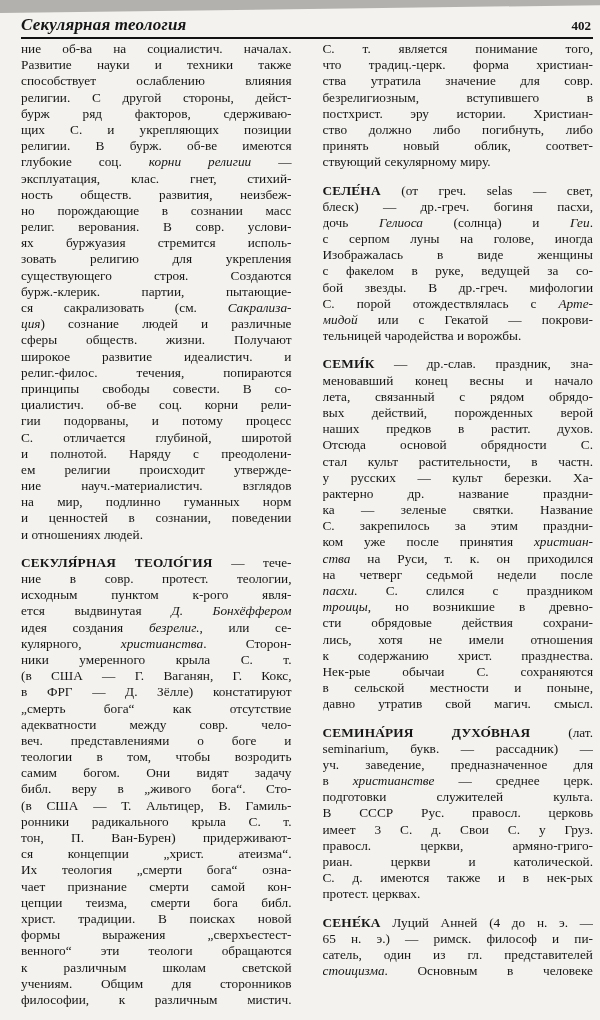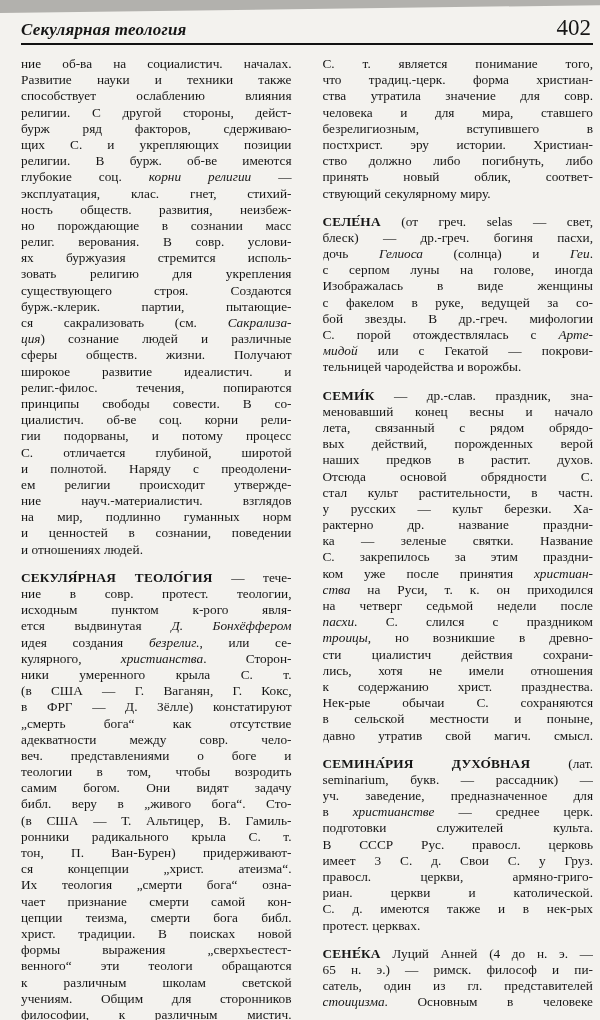--- a/index.html
+++ b/index.html
@@ -20,22 +20,22 @@
   .page-header {
     width:572px;
     display:flex; justify-content:space-between; align-items:baseline;
     border-bottom:2.5px solid #121212;
     padding-bottom:2px;
   }
   .running-title {
     font-style:italic; font-weight:bold;
     font-size:17px; letter-spacing:0.2px;
   }
-  .page-number { font-weight:normal; font-size:23px; padding-right:2px; }
-  .columns { display:flex; gap:31px; margin-top:11px; }
+  .page-number { font-weight:bold; font-size:13px; padding-right:2px; }
+  .columns { display:flex; gap:31px; margin-top:2px; }
   .column { width:277px; font-size:13.3px; line-height:16.2px; }
   .entry { margin-top:12px; }
   .entry:first-child { margin-top:0; }
   .line {
     text-align:justify;
     text-align-last:justify;
     height:16.2px;
     overflow:hidden;
   }
   .line.flush { text-align-last:left; }
@@ -117,21 +117,20 @@
           <div class="line">к различным школам светской</div>
           <div class="line">учениям. Общим для сторонников</div>
           <div class="line">философии, к различным мистич.</div>
         </div>
       </div>
     <div class="column">
         <div class="entry">
           <div class="line">С. т. является понимание того,</div>
           <div class="line">что традиц.-церк. форма христиан-</div>
           <div class="line">ства утратила значение для совр.</div>
-          <div class="line">человека и для мира, ставшего</div>
           <div class="line">безрелигиозным, вступившего в</div>
           <div class="line">постхрист. эру истории. Христиан-</div>
           <div class="line">ство должно либо погибнуть, либо</div>
           <div class="line">принять новый облик, соответ-</div>
           <div class="line flush">ствующий секулярному миру.</div>
         </div>
         <div class="entry">
           <div class="line"><b>СЕЛЕ́НА</b> (от греч. selas — свет,</div>
           <div class="line">блеск) — др.-греч. богиня пасхи,</div>
           <div class="line">дочь <i>Гелиоса</i> (солнца) и <i>Геи</i>.</div>
@@ -153,21 +152,21 @@
           <div class="line">стал культ растительности, в частн.</div>
           <div class="line">у русских — культ березки. Ха-</div>
           <div class="line">рактерно др. название праздни-</div>
           <div class="line">ка — зеленые святки. Название</div>
           <div class="line">С. закрепилось за этим праздни-</div>
           <div class="line">ком уже после принятия <i>христиан-</i></div>
           <div class="line"><i>ства</i> на Руси, т. к. он приходился</div>
           <div class="line">на четверг седьмой недели после</div>
           <div class="line"><i>пасхи</i>. С. слился с праздником</div>
           <div class="line"><i>троицы</i>, но возникшие в древно-</div>
-          <div class="line">сти циалистич действия сохрани-</div>
+          <div class="line">сти обрядовые действия сохрани-</div>
           <div class="line">лись, хотя не имели отношения</div>
           <div class="line">к содержанию христ. празднества.</div>
           <div class="line">Нек-рые обычаи С. сохраняются</div>
           <div class="line">в сельской местности и поныне,</div>
           <div class="line">давно утратив свой магич. смысл.</div>
         </div>
         <div class="entry">
           <div class="line"><b>СЕМИНА́РИЯ ДУХО́ВНАЯ</b> (лат.</div>
           <div class="line">seminarium, букв. — рассадник) —</div>
           <div class="line">уч. заведение, предназначенное для</div>

